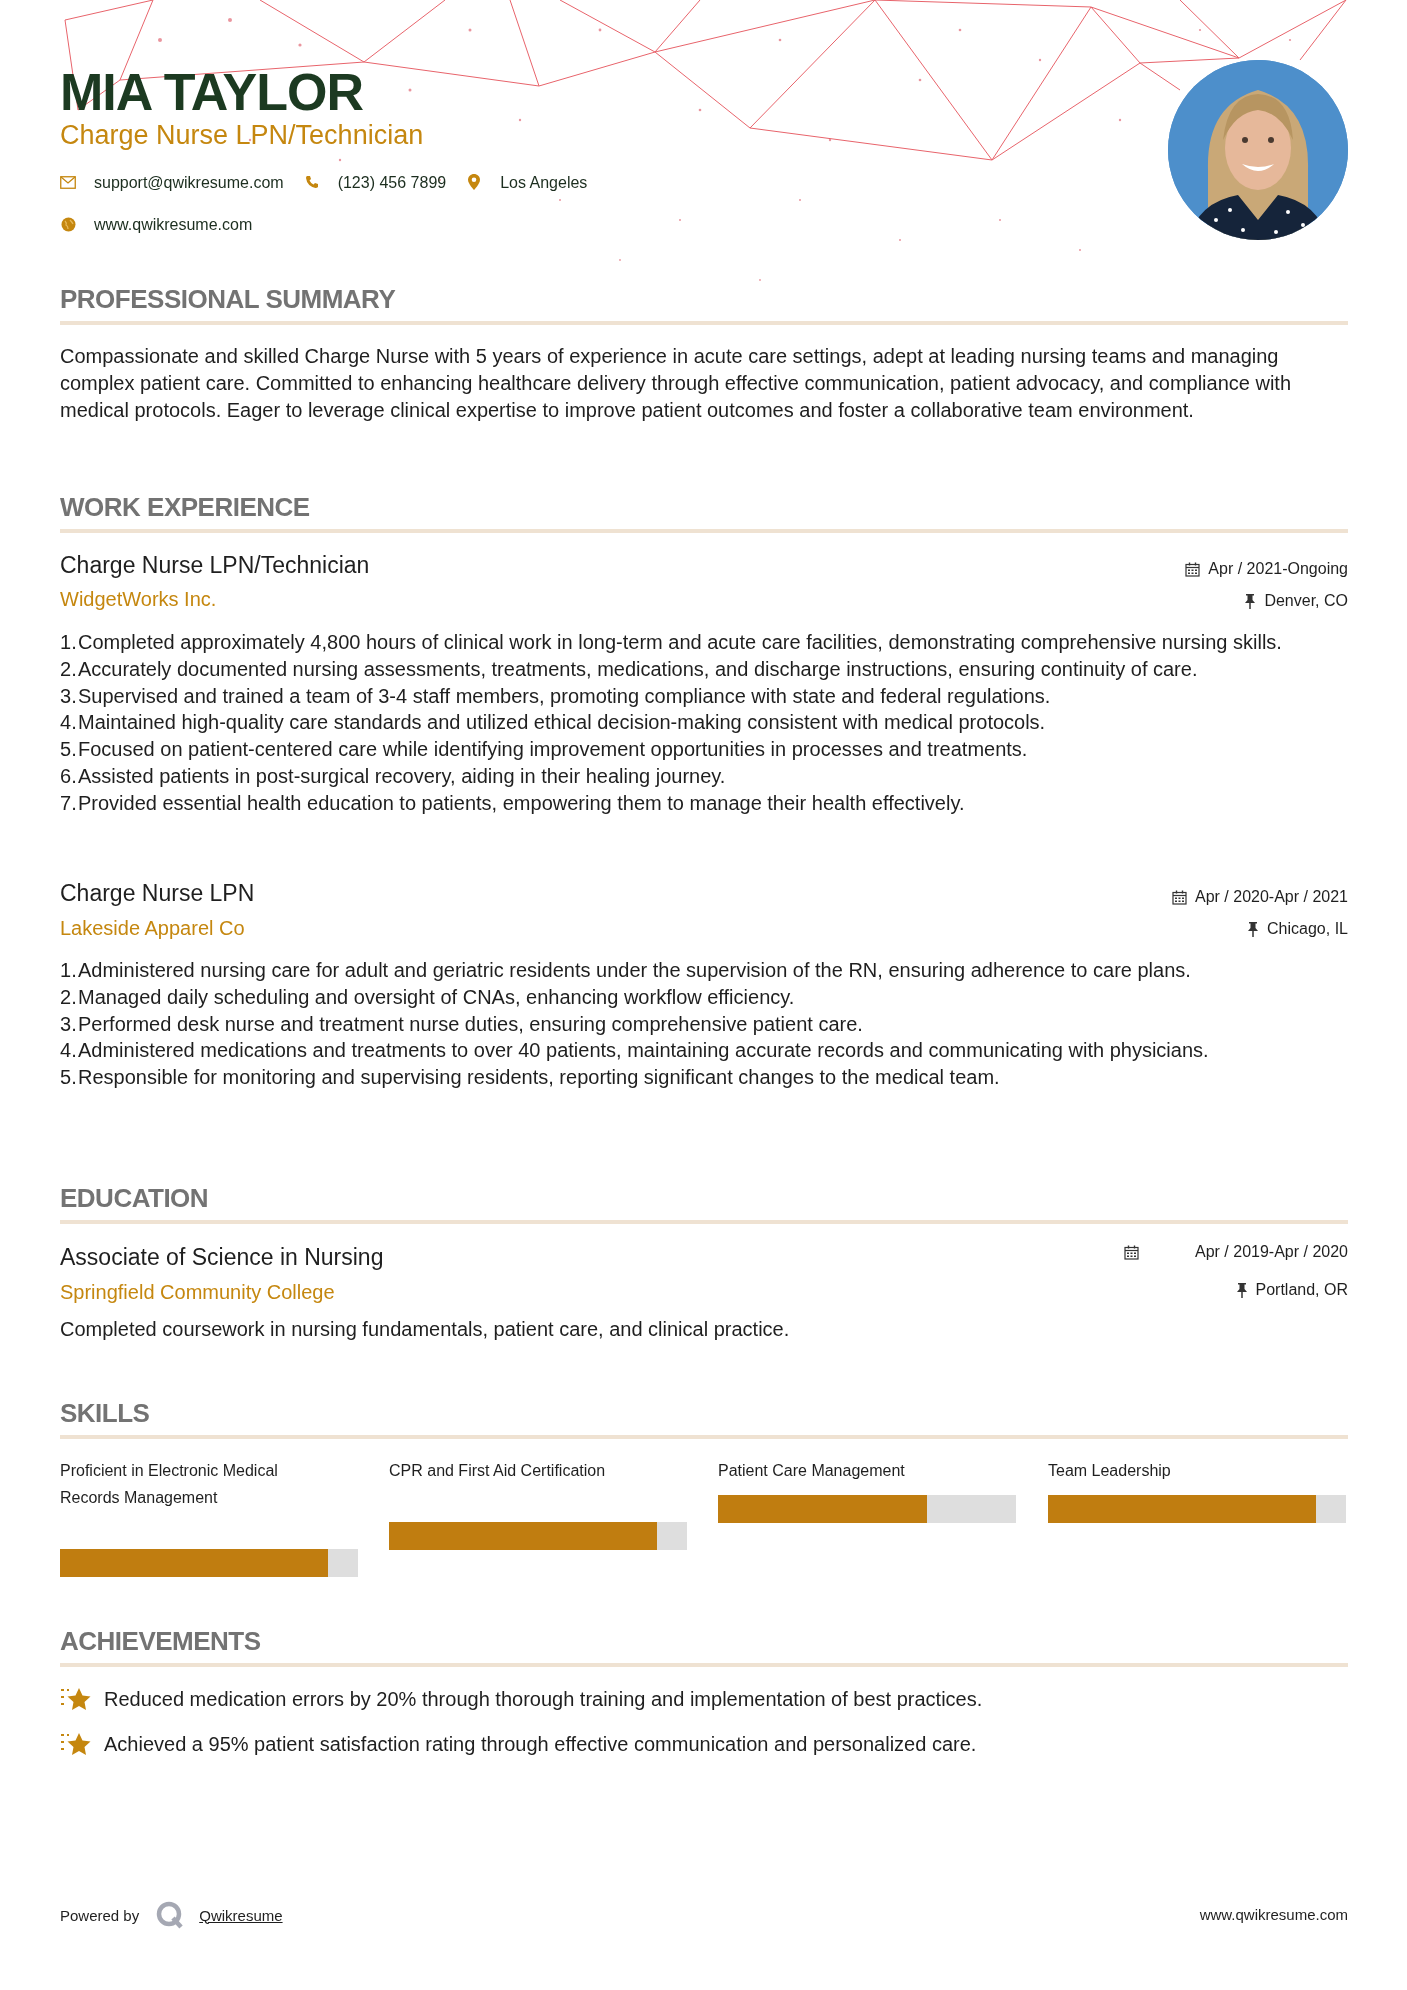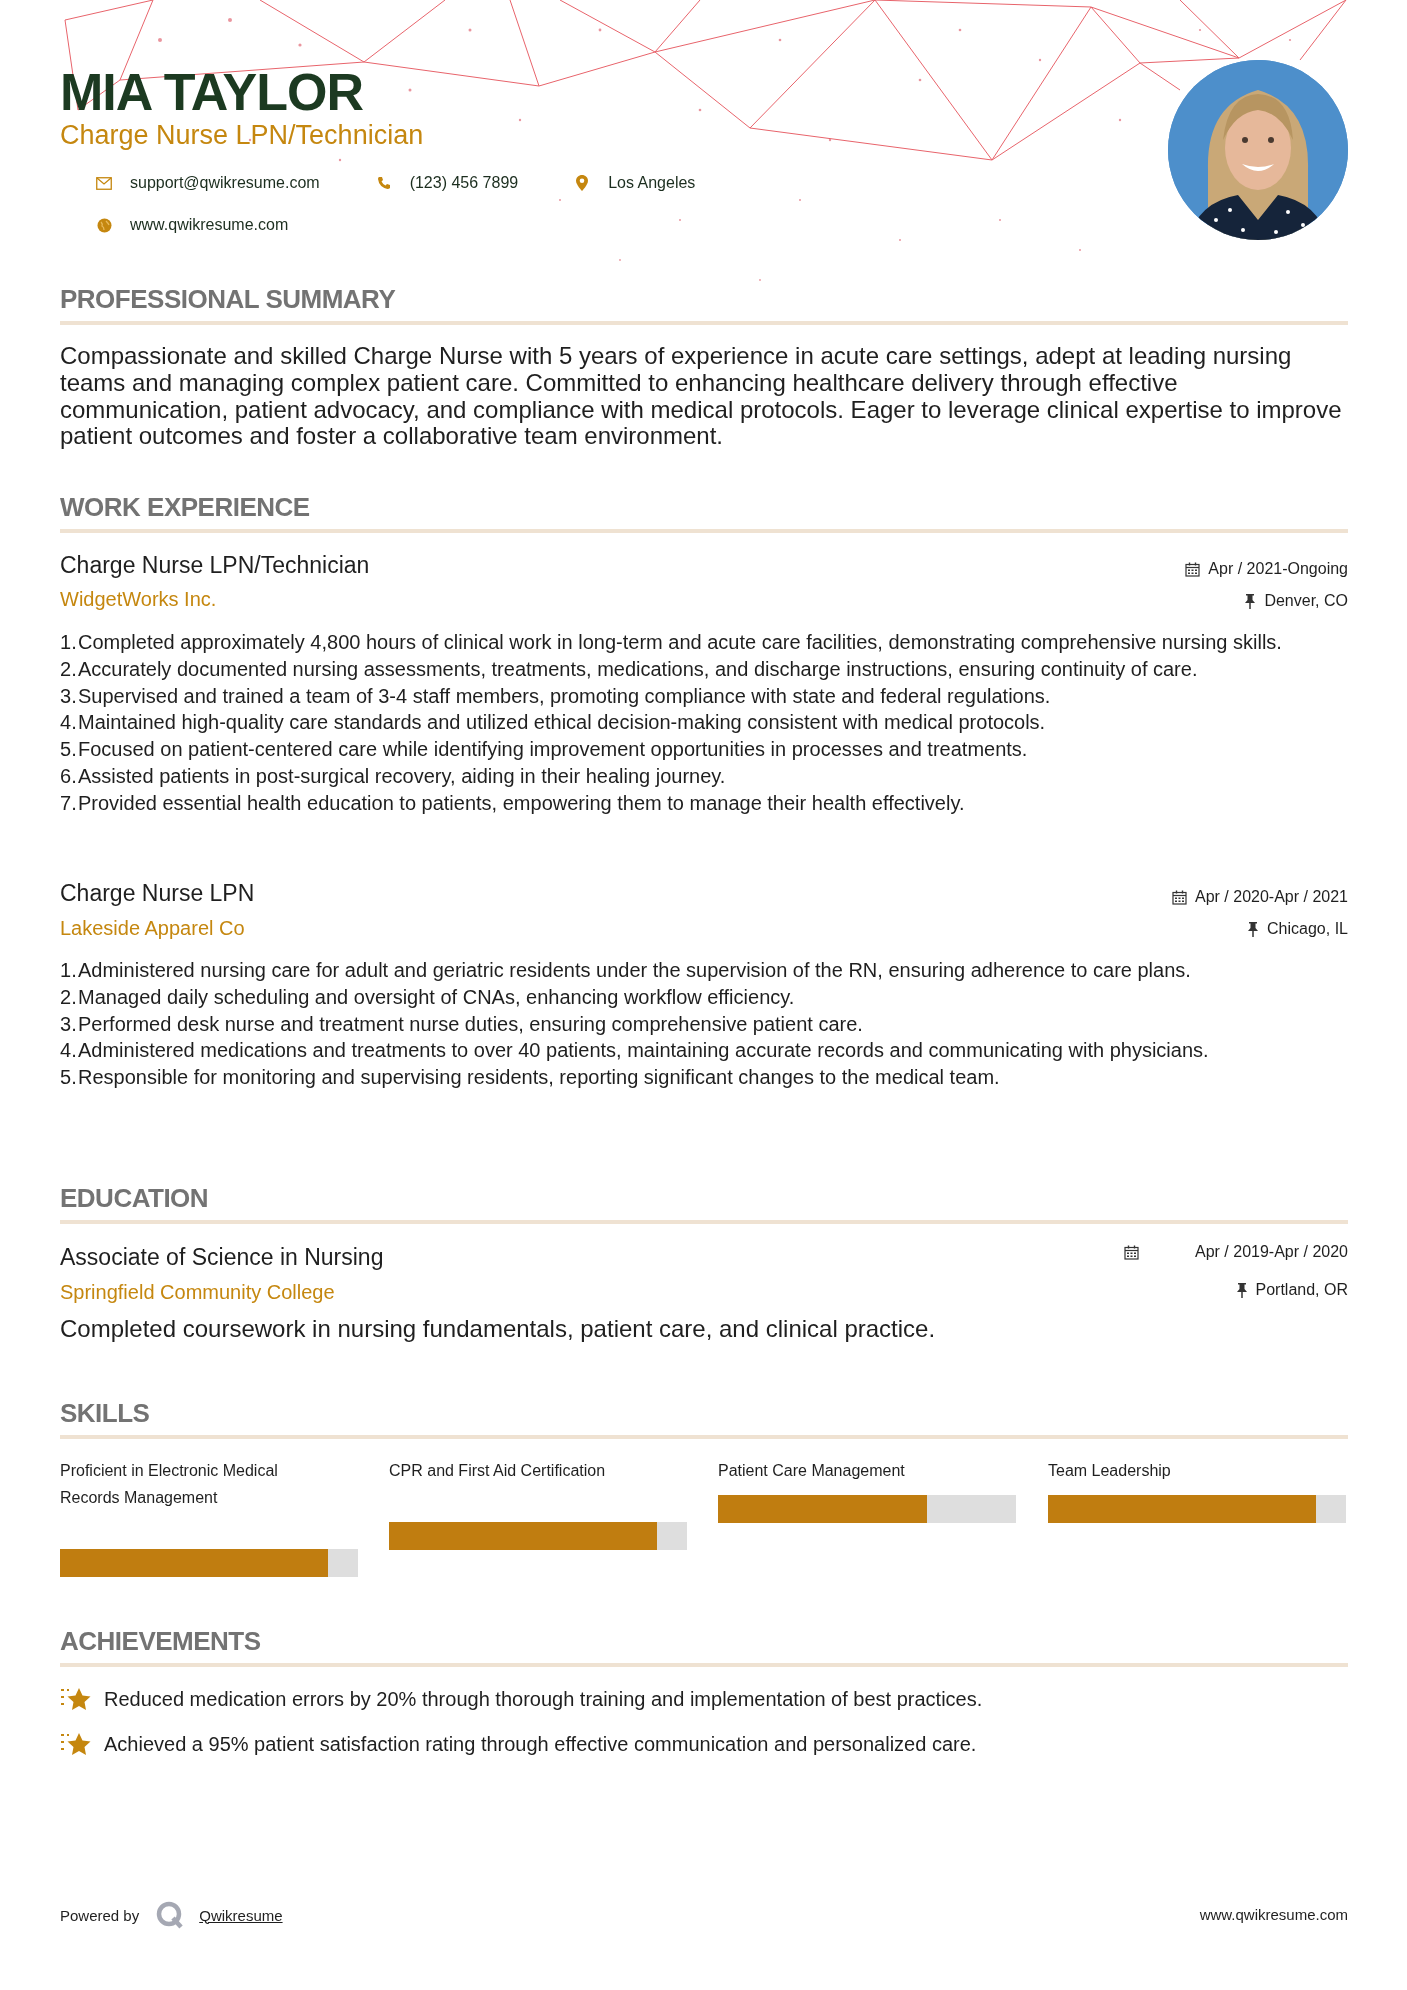--- a/index.html
+++ b/index.html
@@ -19,35 +19,35 @@
     font-size: 52px; font-weight: bold; letter-spacing: -1px;
     color: #1c3a21;
   }
   .title {
     position: absolute; left: 60px; top: 120px;
     font-size: 27px; color: #c5870f;
   }
   .contact-row { position: absolute; left: 60px; display: flex; align-items: center; font-size: 16px; color: #1c2e1f; }
   .contact-row.r1 { top: 174px; }
   .contact-row.r2 { top: 216px; }
-  .contact-item { display: flex; align-items: center; margin-right: 20px; margin-left: 36px; }
+  .contact-item { display: flex; align-items: flex-start; margin-right: 20px; }
   .contact-item .ico { width: 16px; height: 16px; margin-right: 18px; display: inline-flex; align-items: center; justify-content: center; color: #c5870f; }
   .photo {
     position: absolute; left: 1168px; top: 60px; width: 180px; height: 180px;
     border-radius: 50%; overflow: hidden; background: #4d8fcb;
   }
 
   
   .section-heading {
     position: absolute; left: 60px;
     font-size: 26px; font-weight: bold; color: #737373; letter-spacing: -0.5px;
   }
   .divider { position: absolute; left: 60px; width: 1288px; height: 4px; background: #efe2d2; }
 
-  .body-text { position: absolute; left: 60px; width: 1290px; font-size: 24px; line-height: 26.8px; color: #1f1f1f; }
+  .body-text { position: absolute; left: 60px; width: 1290px; font-size: 20px; line-height: 26.8px; color: #1f1f1f; }
 
   .job-title { position: absolute; left: 60px; font-size: 23px; color: #1f1f1f; }
   .company { position: absolute; left: 60px; font-size: 20px; color: #c5870f; }
   .meta { position: absolute; right: 59px; font-size: 16px; color: #1f1f1f; display: flex; align-items: center; }
   .meta .mico { margin-right: 8px; display: inline-flex; align-items: center; }
 
   ol.bullets { position: absolute; left: 60px; width: 1300px; font-size: 20px; line-height: 26.8px; list-style: none; counter-reset: item; }
   ol.bullets li { position: relative; padding-left: 18px; counter-increment: item; }
   ol.bullets li::before { content: counter(item) "."; position: absolute; left: 0; }
 

